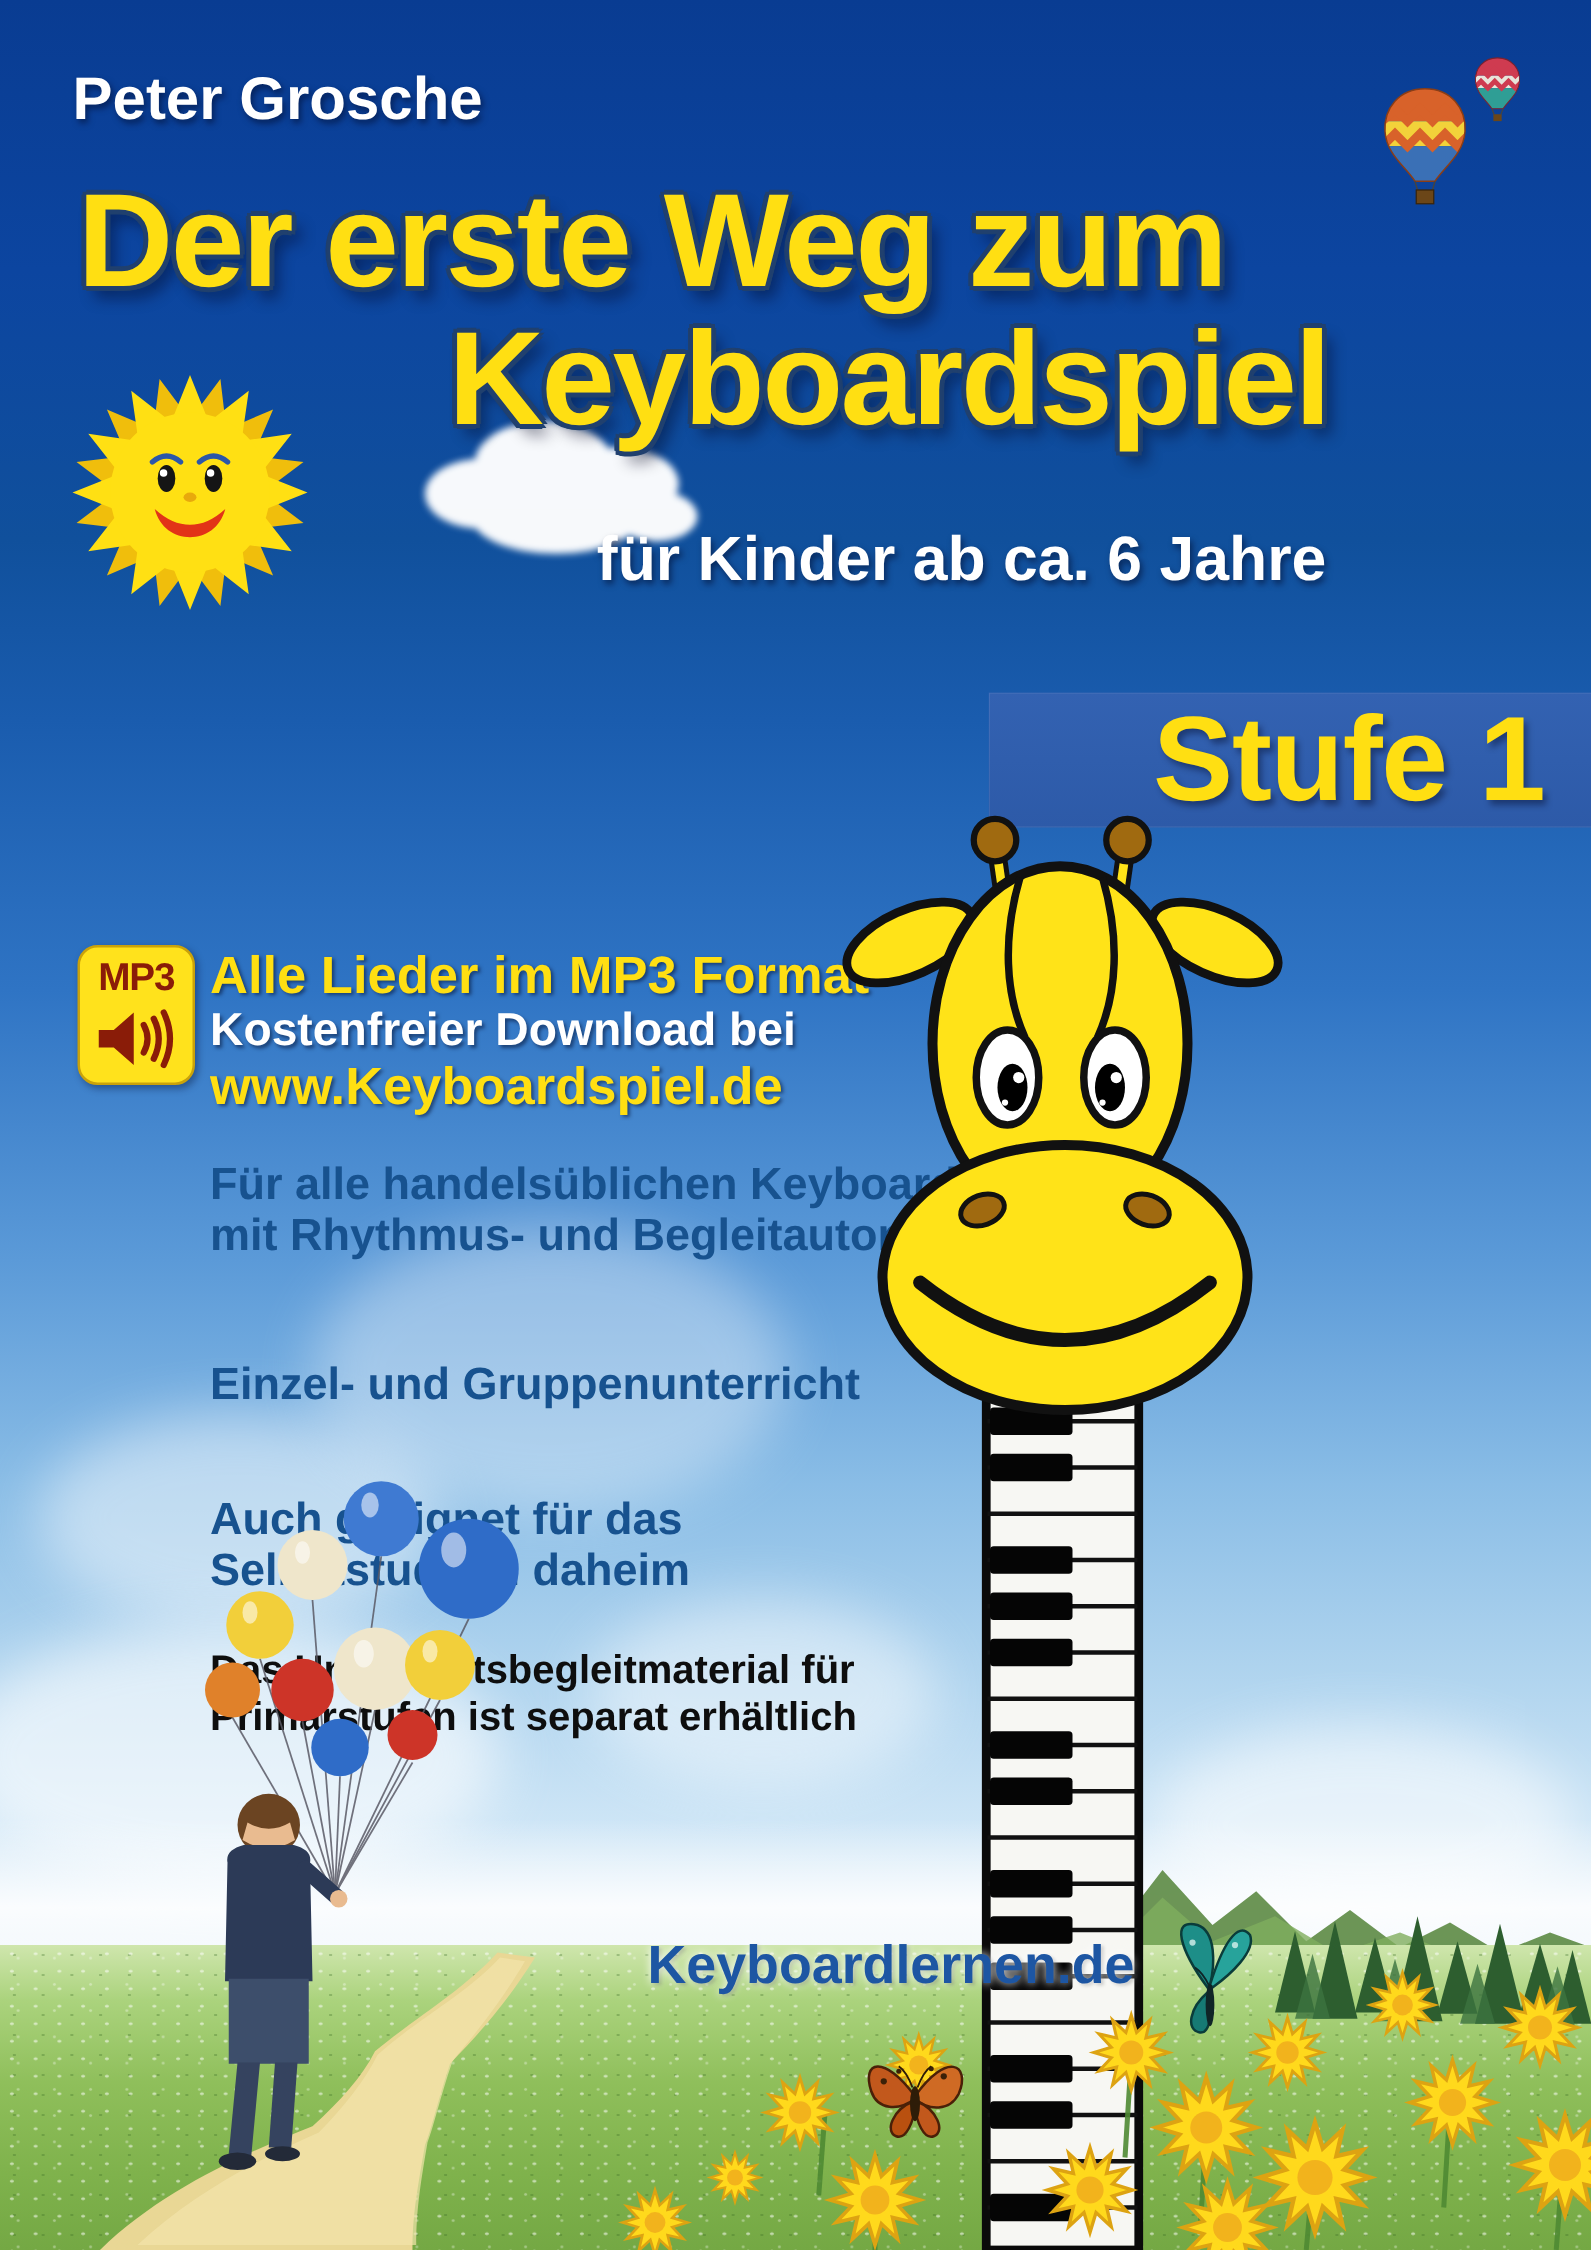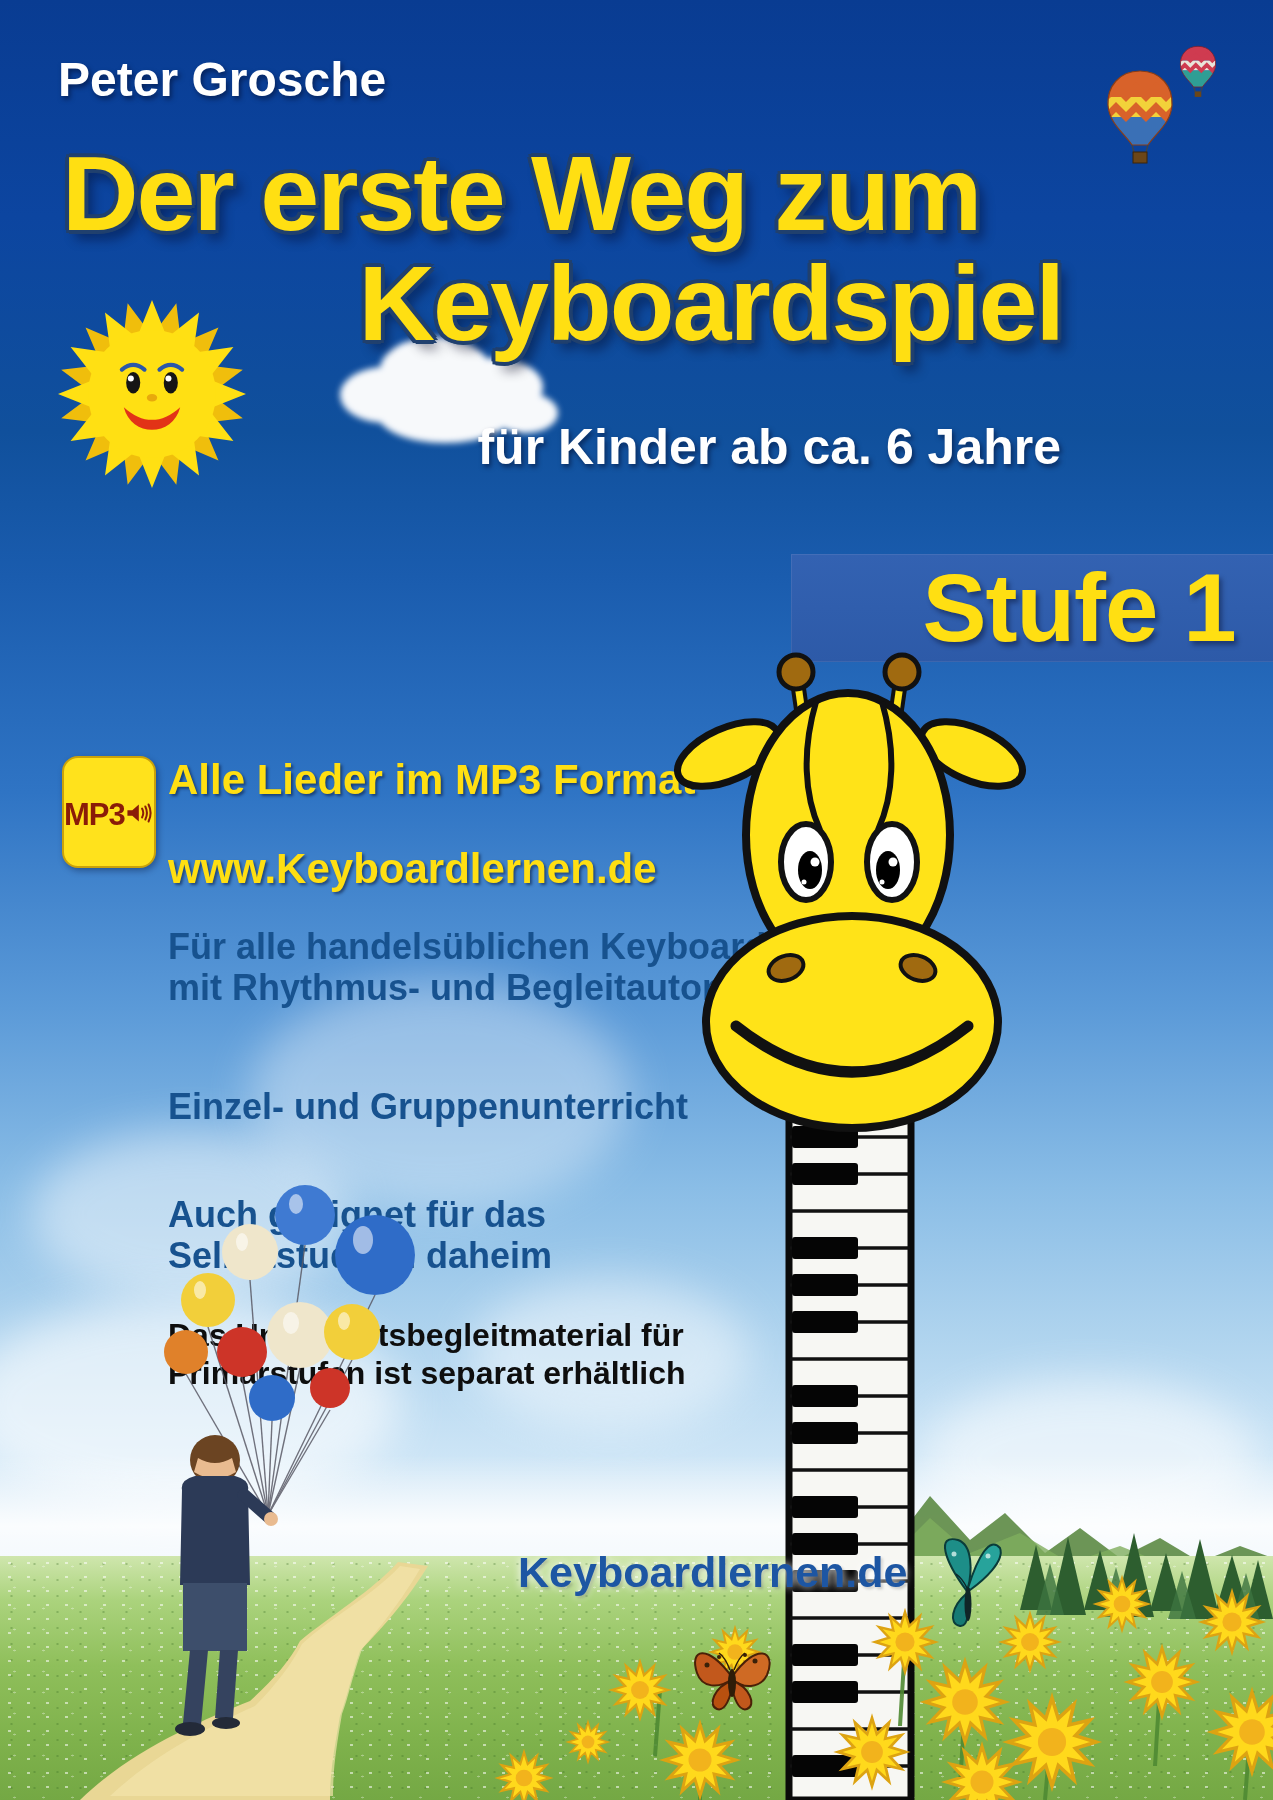--- a/index.html
+++ b/index.html
@@ -36,21 +36,21 @@
     box-shadow:inset 0 0 0 1px rgba(255,255,255,.08);
     display:flex;align-items:center;justify-content:center;
   }
   .level-badge span{
     font-size:96px;font-weight:bold;color:#ffdf12;letter-spacing:-1px;
     text-shadow:3px 4px 5px rgba(0,5,30,.4);
   }
   .mp3-badge{
     left:62px;top:756px;width:90px;height:108px;background:#ffe21c;
     border-radius:16px;border:2px solid #caa20a;
-    display:flex;flex-direction:row;align-items:center;
+    display:flex;flex-direction:column;align-items:center;
     box-shadow:2px 3px 6px rgba(0,10,40,.35);
   }
   .mp3-badge .mp3-label{font-size:31px;font-weight:bold;color:#8a1c08;margin-top:6px;letter-spacing:-1px;}
   .mp3-line{white-space:nowrap;font-weight:bold;}
   .mp3-line1{left:168px;top:756px;font-size:42px;color:#ffdf12;text-shadow:2px 2px 3px rgba(0,10,40,.5);}
   .mp3-line2{left:168px;top:803px;font-size:37px;color:#ffffff;text-shadow:2px 2px 3px rgba(0,10,40,.5);}
   .mp3-line3{left:168px;top:845px;font-size:42px;color:#ffdf12;text-shadow:2px 2px 3px rgba(0,10,40,.5);}
   .feature{left:168px;font-size:36px;font-weight:bold;color:#17528f;line-height:41px;white-space:nowrap;}
   .feature.f1{top:926px;}
   .feature.f2{top:1086px;}
@@ -164,21 +164,22 @@
   <div class="abs mp3-badge">
     <div class="mp3-label">MP3</div>
     <svg width="72" height="58" viewBox="0 0 72 58" style="margin-top:2px;">
       <polygon points="6,22 18,22 34,8 34,50 18,36 6,36" fill="#8a1c08"></polygon>
       <path d="M 42,18 Q 48,29 42,40" stroke="#8a1c08" stroke-width="5" fill="none" stroke-linecap="round"></path>
       <path d="M 50,13 Q 58,29 50,45" stroke="#8a1c08" stroke-width="5" fill="none" stroke-linecap="round"></path>
       <path d="M 58,8 Q 68,29 58,50" stroke="#8a1c08" stroke-width="5" fill="none" stroke-linecap="round"></path>
     </svg>
   </div>
   <div class="abs mp3-line mp3-line1">Alle Lieder im MP3 Format</div>
-  <div class="abs mp3-line mp3-line3">www.Keyboardlernen.de</div>
+  <div class="abs mp3-line mp3-line2">Kostenfreier Download bei</div>
+  <div class="abs mp3-line mp3-line3">www.Keyboardspiel.de</div>
 
   <div class="abs feature f1">
     <div>Für alle handelsüblichen Keyboards</div>
     <div>mit Rhythmus- und Begleitautomatik</div>
   </div>
   <div class="abs feature f2">
     <div>Einzel- und Gruppenunterricht</div>
   </div>
   <div class="abs feature f3">
     <div>Auch geeignet für das</div>

